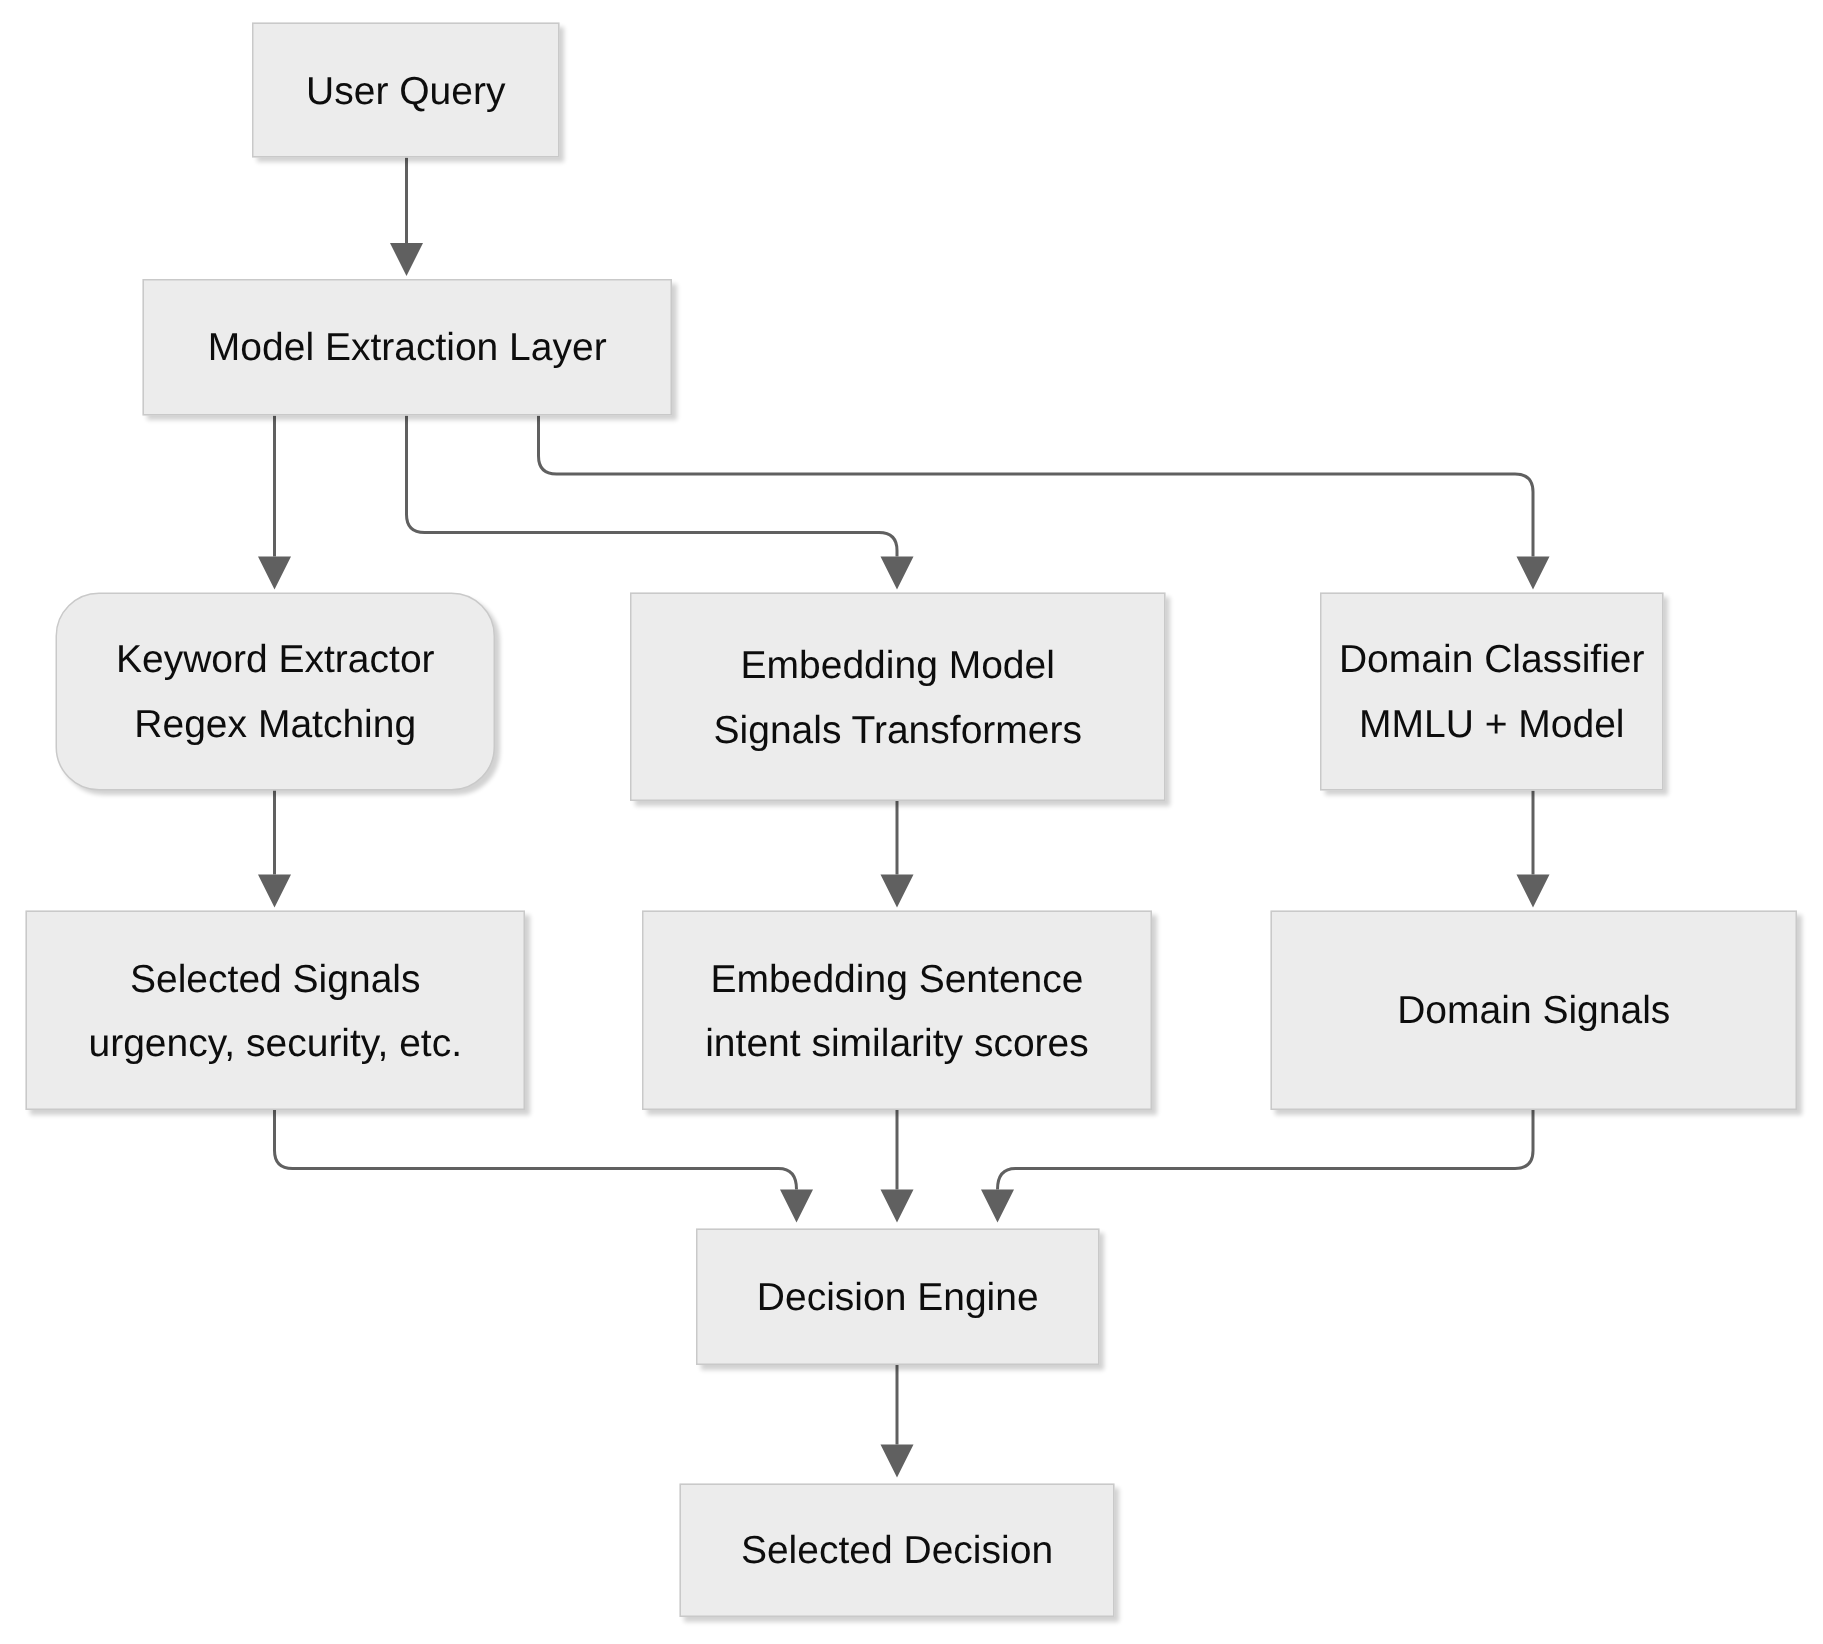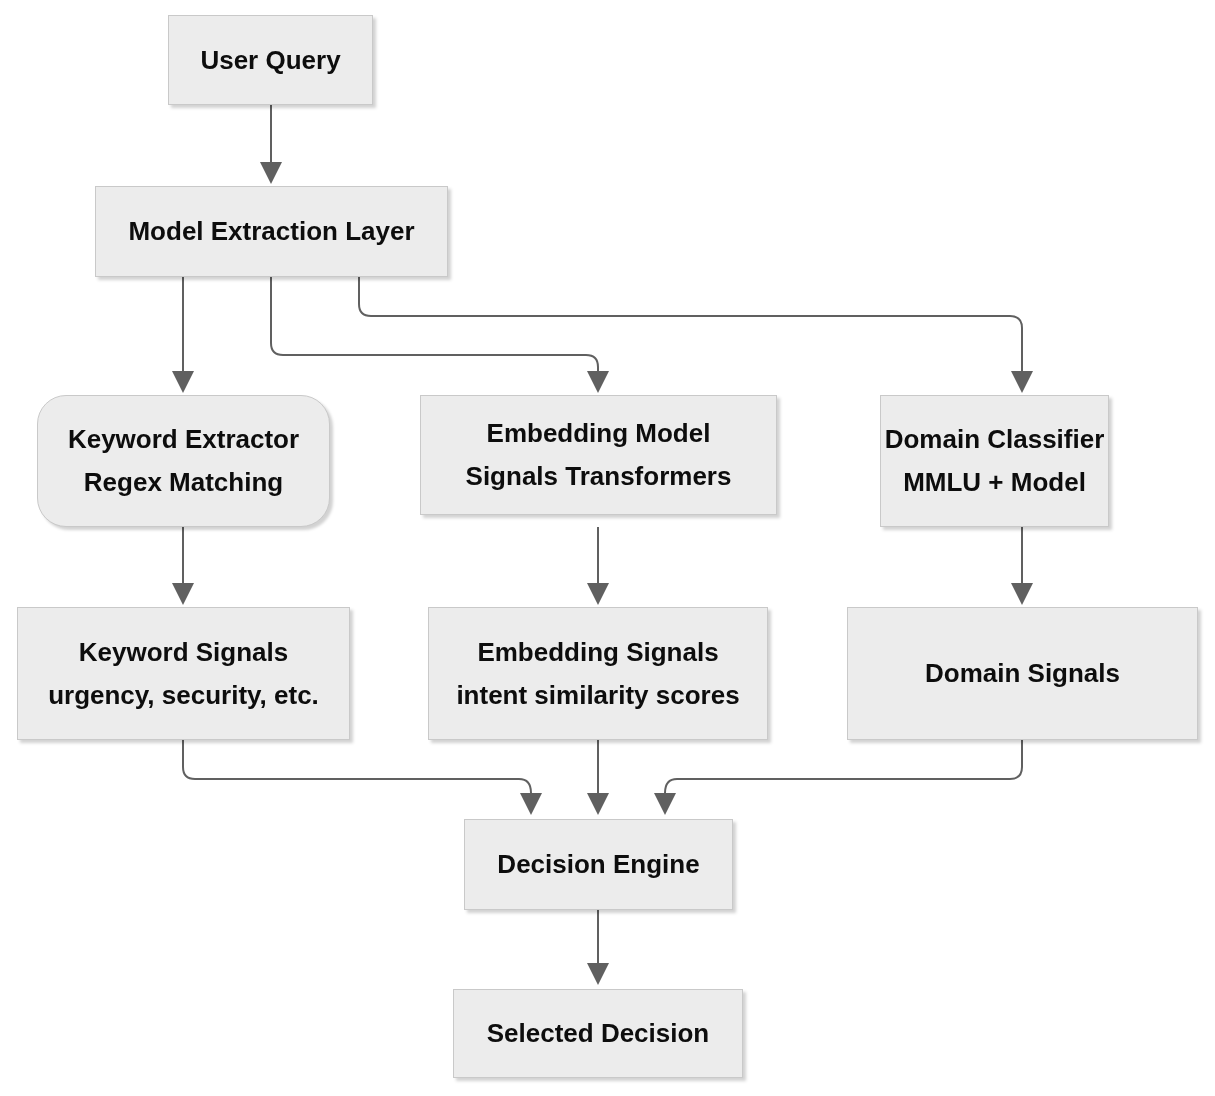--- a/index.html
+++ b/index.html
@@ -25,21 +25,20 @@
   .node {
     position: absolute;
     box-sizing: border-box;
     background: #ececec;
     border: 1px solid #c9c9c9;
     box-shadow: 3px 3px 3px rgba(0,0,0,0.18);
     display: flex;
     flex-direction: column;
     align-items: center;
     justify-content: center;
-    font-weight: bold;
   }
   .node .line {
     font-size: 26px;
     line-height: 43px;
     color: #0d0d0d;
     white-space: nowrap;
   }
 </style>
 </head>
 <body>
@@ -81,37 +80,37 @@
 
   <div class="node" style="left:95px; top:186px; width:353px; height:91px;">
     <div class="line">Model Extraction Layer</div>
   </div>
 
   <div class="node" style="left:37px; top:395px; width:293px; height:132px;border-radius:29px;">
     <div class="line">Keyword Extractor</div>
     <div class="line">Regex Matching</div>
   </div>
 
-  <div class="node" style="left:420px; top:395px; width:357px; height:120px;">
+  <div class="node" style="left:420px; top:395px; width:357px; height:139px;">
     <div class="line">Embedding Model</div>
     <div class="line">Signals Transformers</div>
   </div>
 
   <div class="node" style="left:880px; top:395px; width:229px; height:132px;">
     <div class="line">Domain Classifier</div>
     <div class="line">MMLU + Model</div>
   </div>
 
   <div class="node" style="left:17px; top:607px; width:333px; height:133px;">
-    <div class="line">Keyword Signals</div>
+    <div class="line">Selected Signals</div>
     <div class="line">urgency, security, etc.</div>
   </div>
 
   <div class="node" style="left:428px; top:607px; width:340px; height:133px;">
-    <div class="line">Embedding Signals</div>
+    <div class="line">Embedding Sentence</div>
     <div class="line">intent similarity scores</div>
   </div>
 
   <div class="node" style="left:847px; top:607px; width:351px; height:133px;">
     <div class="line">Domain Signals</div>
   </div>
 
   <div class="node" style="left:464px; top:819px; width:269px; height:91px;">
     <div class="line">Decision Engine</div>
   </div>

